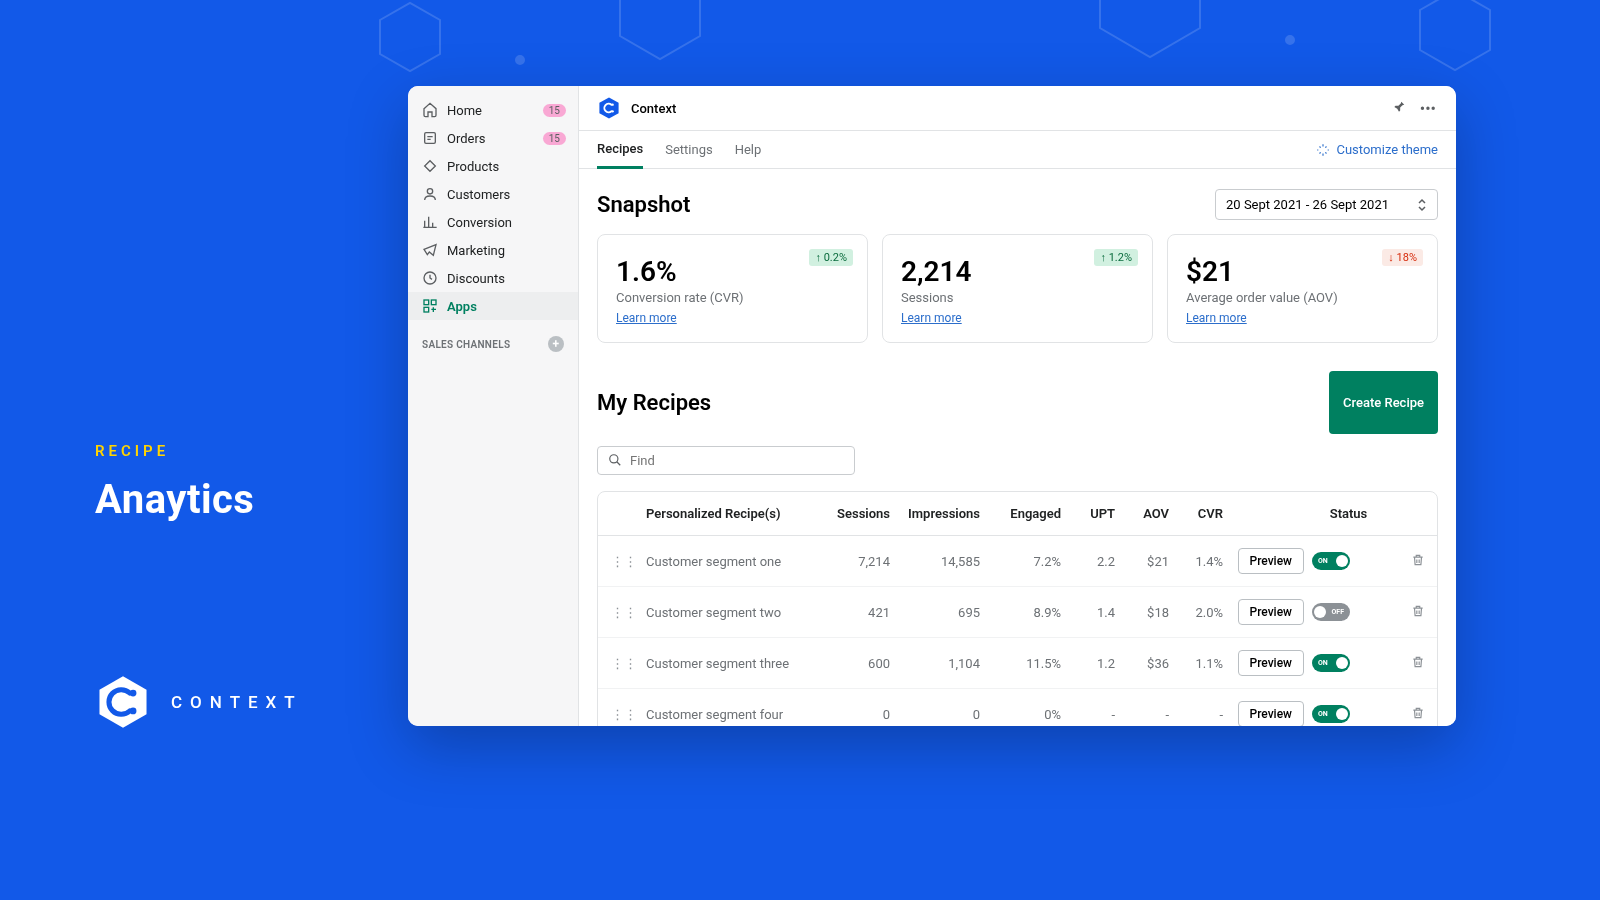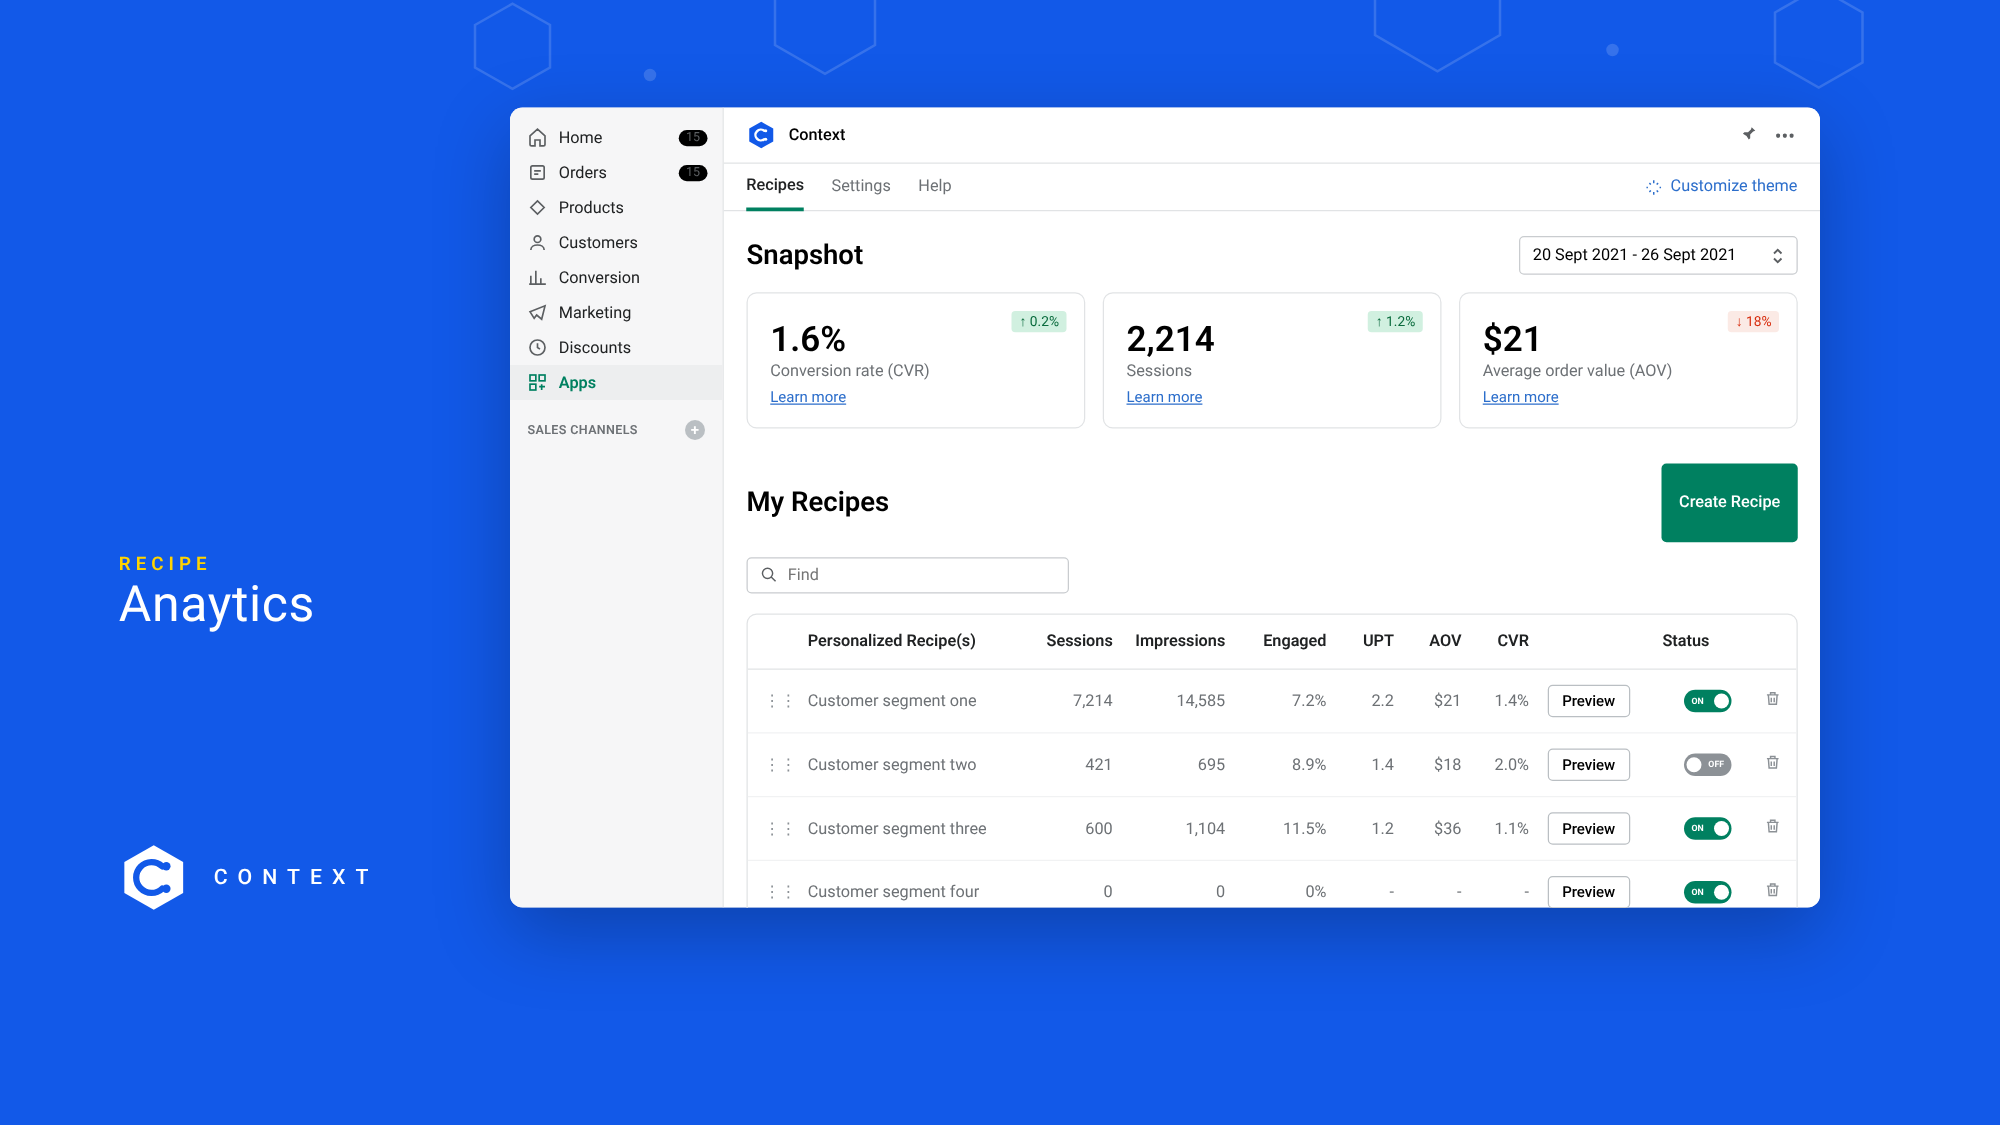--- a/index.html
+++ b/index.html
@@ -1,31 +1,31 @@
 <!DOCTYPE html>
 <html><head>
 <meta charset="utf-8">
 <style>
 *{box-sizing:border-box;margin:0;padding:0;font-family:-apple-system,BlinkMacSystemFont,"Segoe UI",Roboto,sans-serif}
 body{background:#1259e8;width:1600px;height:900px;overflow:hidden;position:relative}
 .bg-pattern{position:absolute;inset:0;opacity:.15}
 .promo{position:absolute;left:95px;top:442px;color:#fff;width:300px}
 .promo .kicker{color:#ffd400;font-size:15px;font-weight:600;letter-spacing:4px;text-transform:uppercase}
-.promo h1{font-size:40px;font-weight:400;margin-top:0;letter-spacing:.5px}
+.promo h1{font-size:40px;font-weight:700;margin-top:16px;letter-spacing:.5px}
 .promo p{font-size:17px;margin-top:12px;line-height:1.4;font-weight:400}
 .brand{position:absolute;left:95px;bottom:170px;display:flex;align-items:center;gap:20px;color:#fff}
 .brand svg{width:56px;height:56px}
 .brand span{font-size:17px;letter-spacing:8px;font-weight:500}
 .window{position:absolute;left:408px;top:86px;width:1048px;height:640px;background:#f6f6f7;border-radius:10px;overflow:hidden;box-shadow:0 20px 60px rgba(0,0,0,.25);display:flex}
 .sidebar{width:170px;background:#f6f6f7;padding-top:10px;font-size:13px;color:#202223}
 .sb-item{display:flex;align-items:center;gap:9px;padding:6px 14px;cursor:pointer;position:relative}
 .sb-item.active{background:#edeeef;color:#008060;font-weight:600}
 .sb-item .ico{width:16px;height:16px;flex-shrink:0;display:flex;align-items:center;justify-content:center;color:#5c5f62}
 .sb-item.active .ico{color:#008060}
-.sb-item .badge{position:absolute;right:12px;background:#000000;color:#5c5f62;border-radius:8px;font-size:10px;padding:1px 6px}
+.sb-item .badge{position:absolute;right:12px;background:#f9a8d4;color:#5c5f62;border-radius:8px;font-size:10px;padding:1px 6px}
 .sb-section{display:flex;align-items:center;justify-content:space-between;padding:16px 14px 6px;font-size:10px;color:#6d7175;font-weight:600;letter-spacing:.3px}
 .sb-section .plus{width:16px;height:16px;border-radius:50%;background:#babfc3;color:#fff;display:flex;align-items:center;justify-content:center;font-size:12px;cursor:pointer}
 .main{flex:1;background:#fff;display:flex;flex-direction:column;border-left:1px solid #e1e3e5}
 .topbar{display:flex;align-items:center;padding:10px 18px;border-bottom:1px solid #e1e3e5;gap:10px}
 .topbar .app-ico{width:24px;height:24px}
 .topbar .title{font-size:13px;font-weight:500;flex:1}
 .topbar .pin,.topbar .dots{color:#5c5f62;cursor:pointer;padding:2px}
 .tabbar{display:flex;align-items:center;padding:0 18px;border-bottom:1px solid #e1e3e5;gap:22px;position:relative}
 .tab{padding:10px 0;font-size:13px;color:#6d7175;cursor:pointer}
 .tab.active{color:#202223;font-weight:500;border-bottom:3px solid #008060;margin-bottom:-1px}
@@ -60,21 +60,21 @@
 .trow .drag{color:#8c9196;cursor:grab;text-align:center}
 .preview-btn{border:1px solid #babfc3;background:#fff;border-radius:4px;padding:5px 11px;font-size:12px;cursor:pointer;font-weight:500}
 .toggle{width:38px;height:18px;border-radius:10px;position:relative;cursor:pointer;display:inline-flex;align-items:center;padding:0 3px;font-size:7px;font-weight:700;color:#fff;justify-content:flex-start}
 .toggle.on{background:#008060}
 .toggle.off{background:#8c9196;justify-content:flex-end}
 .toggle .knob{width:12px;height:12px;background:#fff;border-radius:50%;position:absolute}
 .toggle.on .knob{right:2px}
 .toggle.off .knob{left:2px}
 .toggle .txt{padding:0 3px}
 .trash{color:#8c9196;cursor:pointer;text-align:center}
-.status-cell{display:flex;justify-content:flex-end}
+.status-cell{display:flex;justify-content:flex-start}
 </style>
 </head>
 <body>
 
 <svg class="bg-pattern" viewBox="0 0 1600 900">
     <g stroke="#fff" stroke-width="2" fill="none">
       <path d="M380 20 l30 -17 l30 17 v34 l-30 17 l-30 -17z"></path>
       <path d="M620 -10 l40 -23 l40 23 v46 l-40 23 l-40 -23z"></path>
       <path d="M1100 -30 l50 -29 l50 29 v58 l-50 29 l-50 -29z"></path>
       <path d="M1420 10 l35 -20 l35 20 v40 l-35 20 l-35 -20z"></path>

